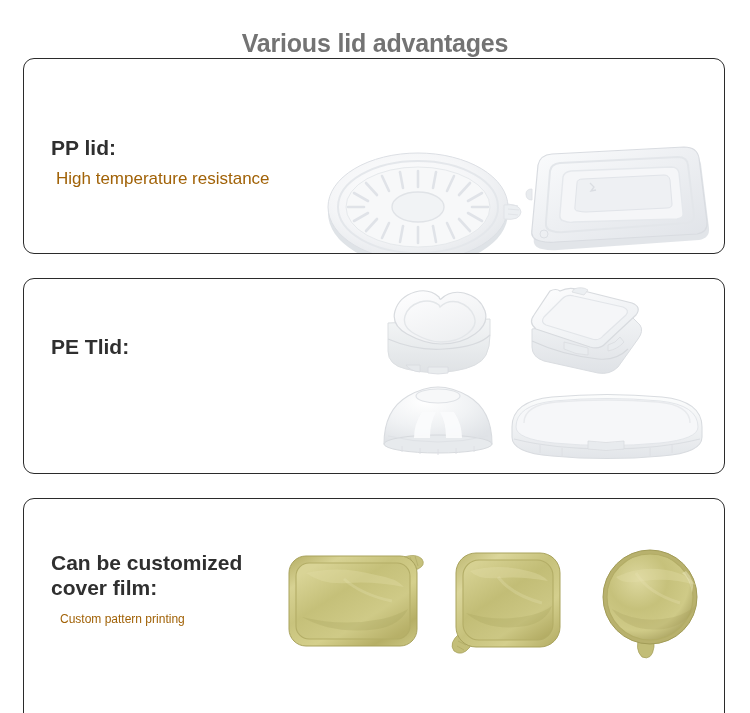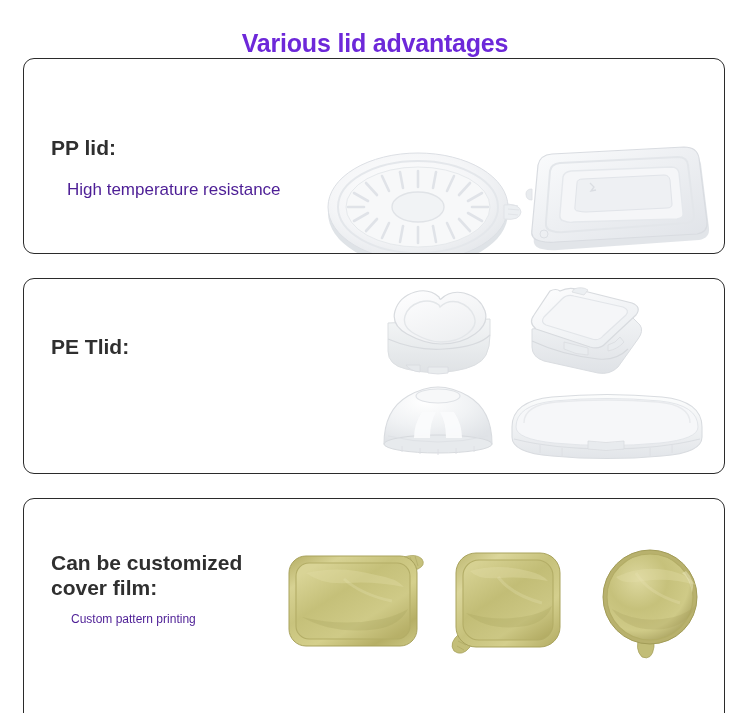--- a/index.html
+++ b/index.html
@@ -12,21 +12,21 @@
     height: 713px;
     font-family: "Liberation Sans", sans-serif;
     color: #333333;
     overflow: hidden;
     position: relative;
   }
   .page-title {
     text-align: center;
     font-size: 25px;
     font-weight: bold;
-    color: #6d28d9;
+    color: #737373;
     letter-spacing: -0.2px;
     padding-top: 11px;
     line-height: 1.2;
   }
   .panels {
     margin-top: 10px;
   }
   .panel {
     position: absolute;
     left: 23px;
@@ -54,23 +54,23 @@
     font-size: 21px;
     font-weight: bold;
     color: #2f2f2f;
     line-height: 1.18;
     margin: 0 0 5px 0;
     white-space: pre-line;
   }
   .panel-desc {
     font-size: 17px;
     font-weight: normal;
-    color: #4c1d95;
+    color: #a16207;
     line-height: 1.55;
-    margin: 16px;
+    margin: 5px;
     max-width: 290px;
   }
   #panel-film .panel-desc {
     font-size: 12px;
     padding-left: 4px;
     margin-top: 9px;
   }
   .art {
     position: absolute;
     z-index: 1;

